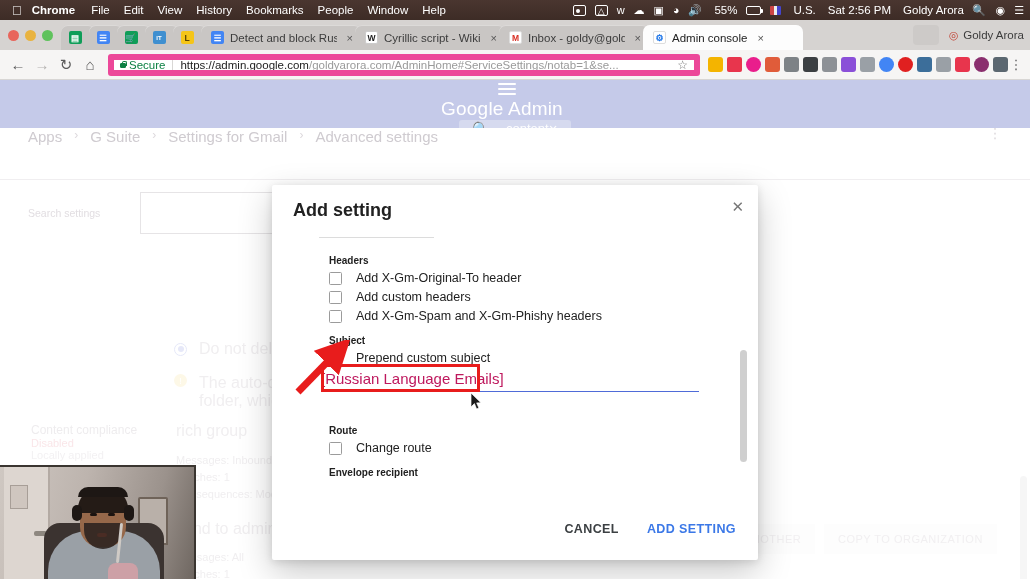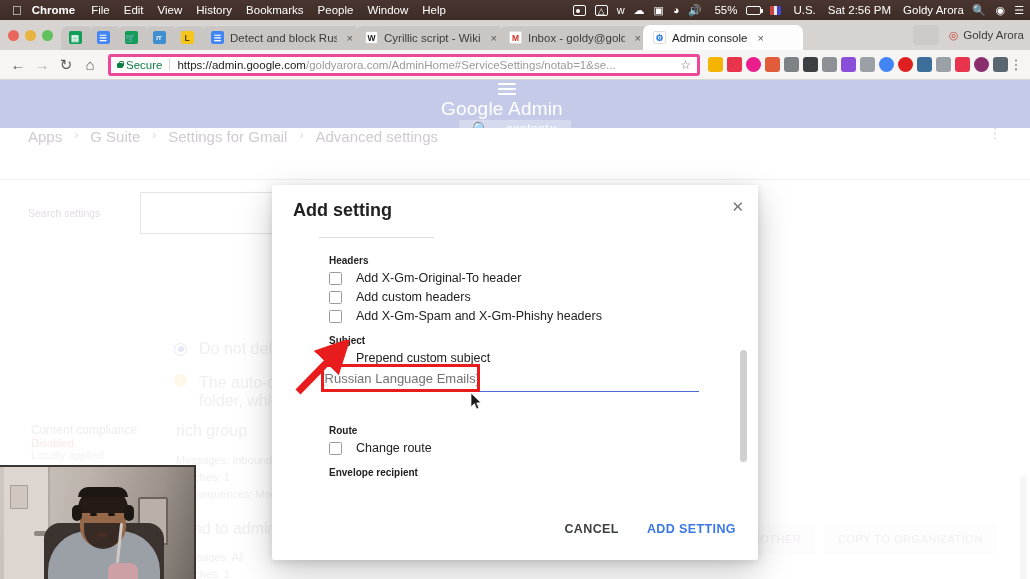--- a/index.html
+++ b/index.html
@@ -82,21 +82,21 @@
 
   
   .toolbar {
     position: absolute; top: 50px; left: 0; width: 1030px; height: 30px;
     background: #f6f5f4; display: flex; align-items: center; padding: 0 6px;
     border-bottom: 1px solid #d8d6d4;
   }
   .navbtn { width: 24px; text-align: center; font-size: 15px; color: #5b5b5b; }
   .navbtn.dim { color: #b4b2b0; }
   .omnibox {
-    flex: 1; height: 22px; background: #fff; border: 3px solid #ec4899;
+    flex: 1; height: 22px; background: #fff; border: 6px solid #ec4899;
     border-radius: 3px; display: flex; align-items: center;
     padding: 0 6px; font-size: 11.5px; margin: 0 6px; overflow: hidden;
   }
   .secure { color: #0c8043; display: flex; align-items: center; gap: 3px; white-space: nowrap; }
   .lock {
     width: 6px; height: 5px; border: 1px solid #0c8043; border-radius: 1px;
     position: relative; display: inline-block; margin-top: 2px; background:#0c8043;
   }
   .lock::before {
     content: ""; position: absolute; left: 1px; top: -3.5px; width: 3px; height: 4px;
@@ -202,21 +202,21 @@
     background: #4285f4; border-color: #4285f4; position: relative;
   }
   .cbox.checked::after {
     content: ""; position: absolute; left: 3.6px; top: .6px; width: 4px; height: 7.5px;
     border: solid #fff; border-width: 0 1.7px 1.7px 0; transform: rotate(42deg);
   }
   .cblabel { margin-left: 14px; font-size: 12.5px; color: #222; }
 
   .subjinput {
     position: absolute; left: 321px; top: 366px; width: 378px; height: 26px;
-    border-bottom: 1.4px solid #4f6bd8; font-size: 13px; color: #737373;
+    border-bottom: 1.4px solid #4f6bd8; font-size: 15px; color: #be185d;
     display: flex; align-items: center;
   }
   .modal-scroll {
     position: absolute; right: 11px; top: 165px; width: 7px; height: 112px;
     background: #cfcfcf; border-radius: 4px;
   }
   .modal-actions {
     position: absolute; left: 0; bottom: 0; width: 486px; height: 62px;
     display: flex; align-items: center; justify-content: flex-end; padding-right: 22px; gap: 28px;
   }

